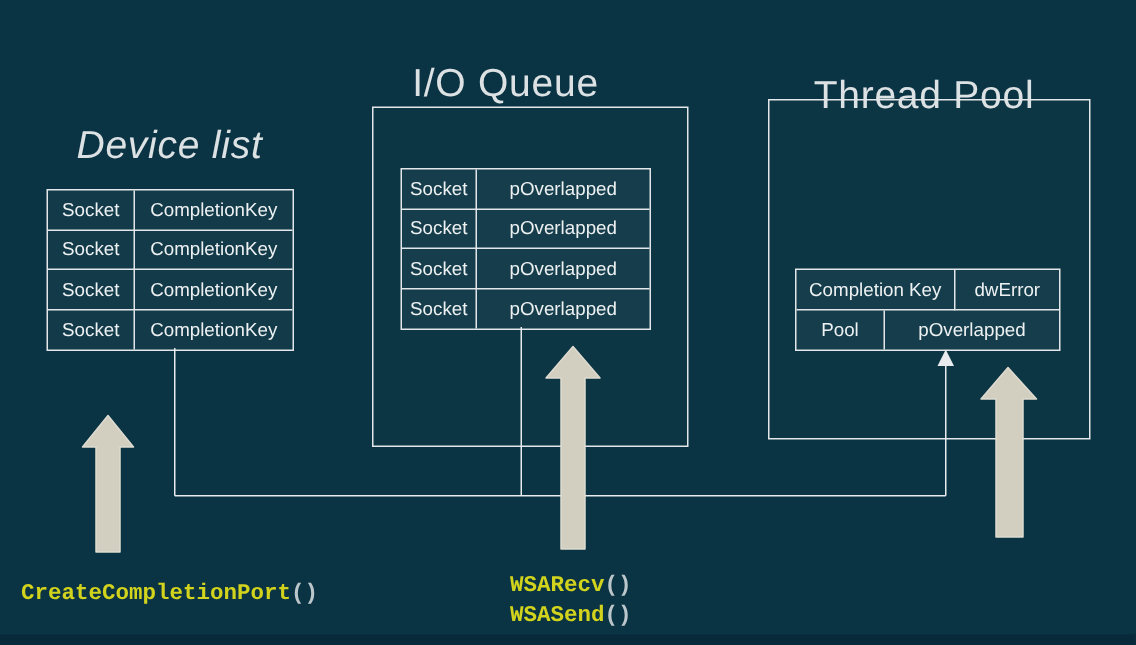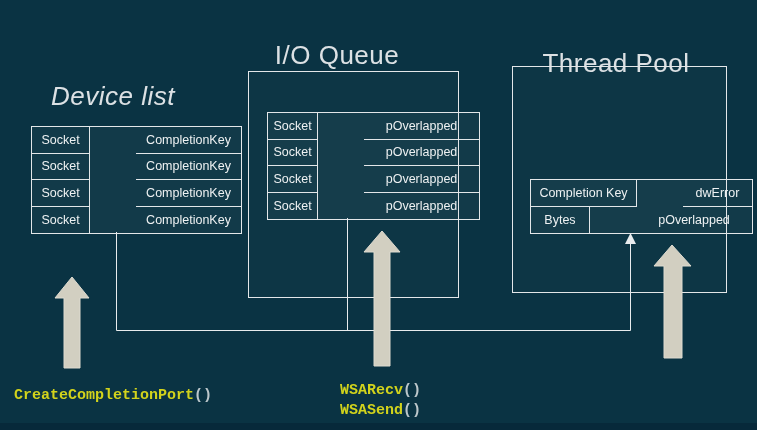--- a/index.html
+++ b/index.html
@@ -24,21 +24,21 @@
     position:absolute;
     border:1px solid #e3e7e9;
     background:rgba(255,255,255,0.015);
   }
 
   .dtable{
     position:absolute;
     border:1px solid #e3e7e9;
     background:rgba(255,255,255,0.035);
   }
-  .drow{display:flex;gap:46px;}
+  .drow{display:flex;}
   .dcell{
     box-sizing:border-box;
     height:26.5px;
     display:flex;align-items:center;justify-content:center;
     color:#eef1f2;
     font-size:12.5px;
     border-right:1px solid #e3e7e9;
     border-bottom:1px solid #e3e7e9;
     white-space:nowrap;
   }
@@ -115,21 +115,21 @@
       <div class="dcell" style="width:115px;">pOverlapped</div>
     </div>
   </div>
 
   <div class="dtable" style="left:530px;top:179px;">
     <div class="drow">
       <div class="dcell" style="width:106px;">Completion Key</div>
       <div class="dcell" style="width:69px;">dwError</div>
     </div>
     <div class="drow">
-      <div class="dcell" style="width:59px;">Bytes</div>
+      <div class="dcell" style="width:59px;">Pool</div>
       <div class="dcell" style="width:116px;">pOverlapped</div>
     </div>
   </div>
 
   <svg class="overlay" width="757" height="430" viewBox="0 0 757 430">
 
     <g stroke="#e8ecee" stroke-width="1" fill="none">
       <line x1="116.5" y1="232" x2="116.5" y2="330.5"></line>
       <line x1="116.5" y1="330.5" x2="630.5" y2="330.5"></line>
       <line x1="347.5" y1="218" x2="347.5" y2="330.5"></line>

